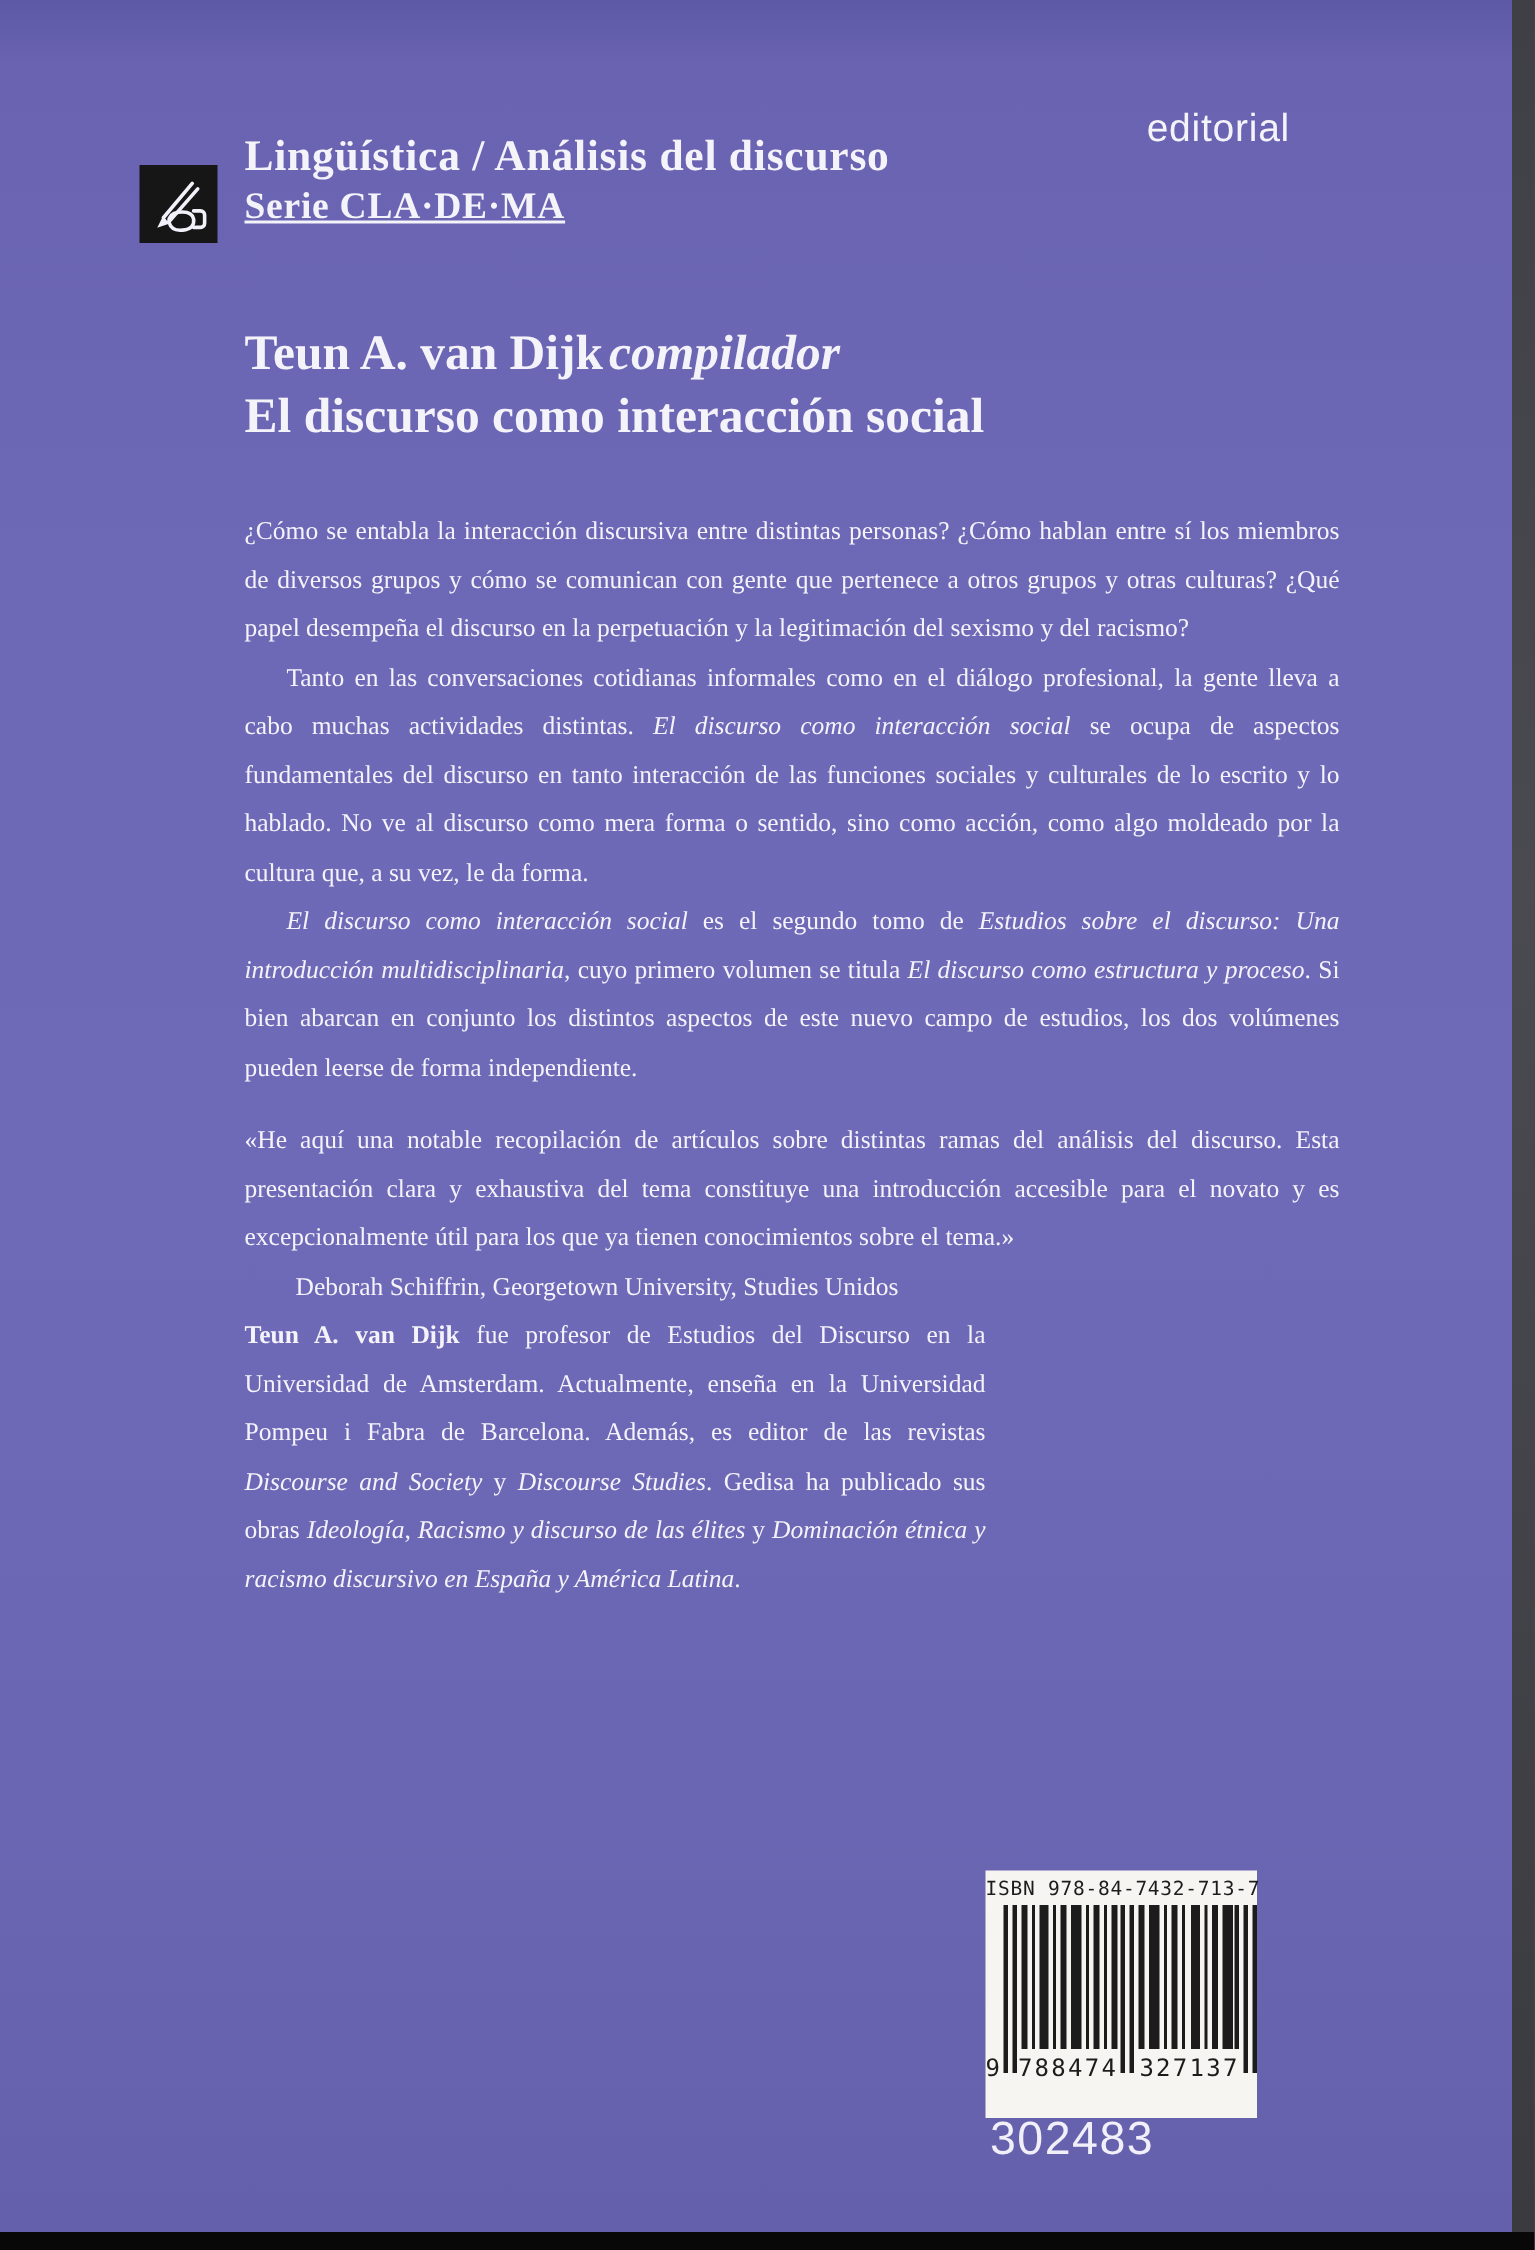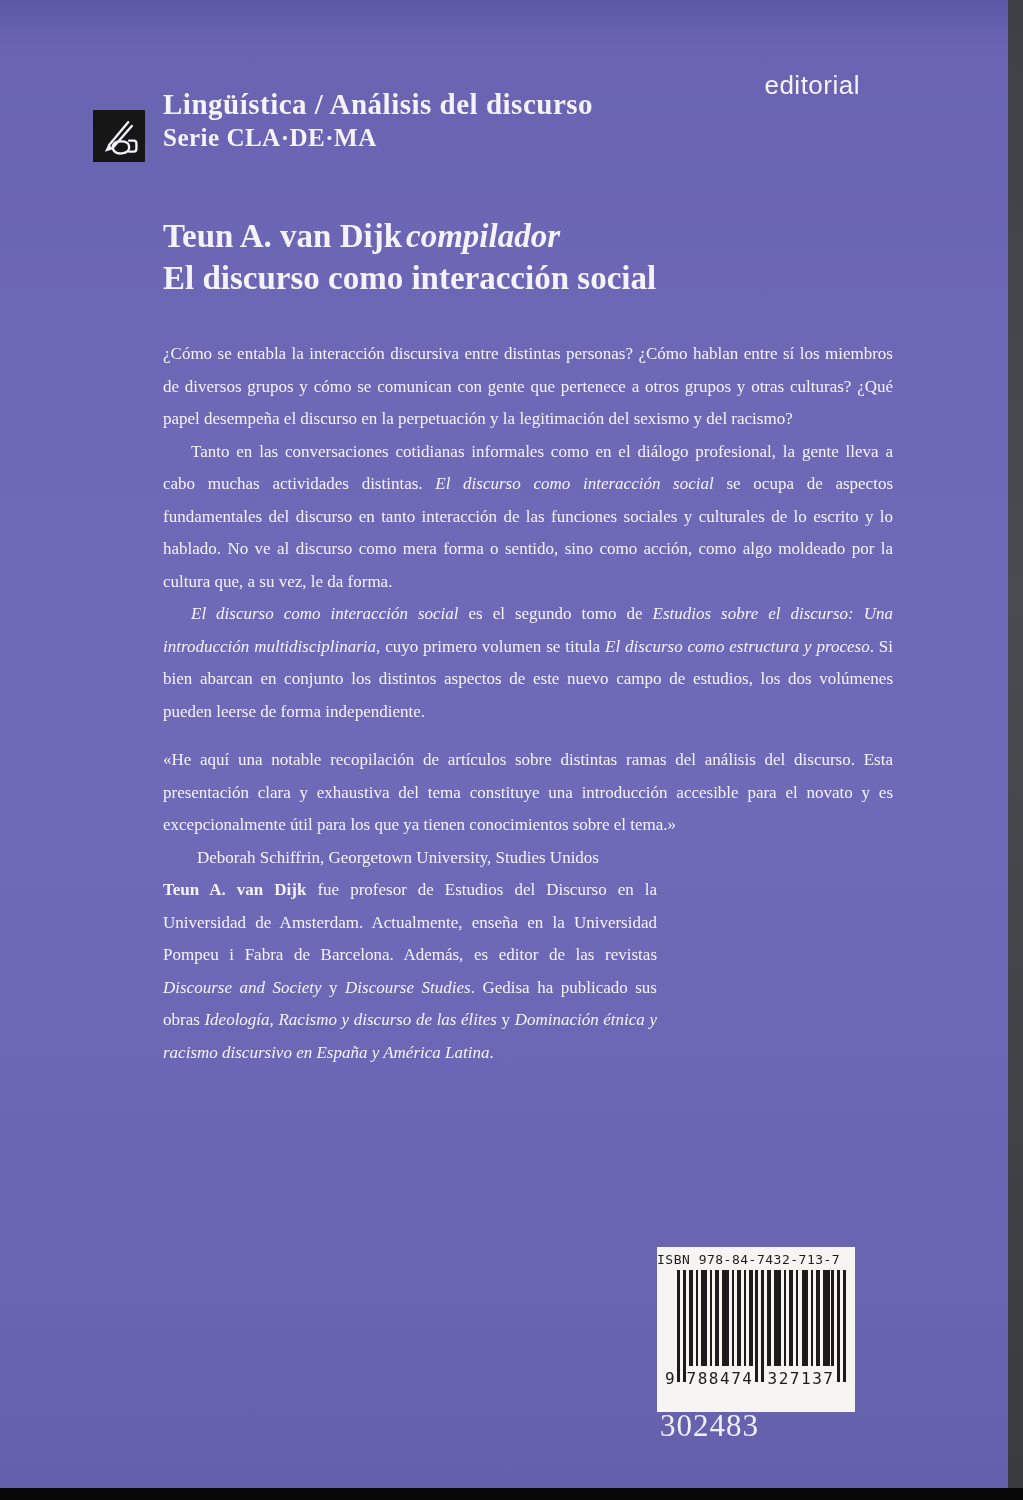--- a/index.html
+++ b/index.html
@@ -10,21 +10,21 @@
   .cover{position:absolute;left:0;top:0;width:1008px;height:1488px;color:#f5f3fa;
     background:linear-gradient(180deg,#5e59a6 0%,#6а63b2 2%,#6e69b7 25%,#6f6ab8 55%,#6a65b1 85%,#6560ab 100%);
     background-color:#6c67b4;}
   .cover{background:linear-gradient(180deg,#5e59a6 0%,#6963b2 3%,#6e69b7 28%,#6f6ab8 55%,#6a65b1 85%,#6560ab 100%);}
 
   
   .series-logo{position:absolute;left:93px;top:110px;width:52px;height:52px;background:#161616;
     display:flex;align-items:center;justify-content:center;}
   .hdr-text{position:absolute;left:163px;top:88px;width:600px;}
   .hdr-category{font-size:29px;font-weight:bold;letter-spacing:0.5px;}
-  .hdr-series{font-size:25px;font-weight:bold;margin-top:3px;letter-spacing:0.5px;}
+  .hdr-series{font-size:25px;font-weight:bold;margin-top:3px;letter-spacing:0.5px;text-decoration:underline;}
 
   
   .publisher{position:absolute;left:688px;top:86px;width:174px;text-align:left;}
   .pub-name{font-size:78px;line-height:80px;letter-spacing:-3px;font-weight:normal;}
   .pub-tagline{font-family:"Liberation Sans",sans-serif;font-size:26px;text-align:right;
     margin-top:-16px;padding-right:2px;letter-spacing:0.5px;}
 
   
   .titleblock{position:absolute;left:163px;top:218px;width:760px;}
   .title-author{font-size:33px;font-weight:bold;}
@@ -36,27 +36,27 @@
   .bodytext p{margin:0;text-align:justify;}
   .indent{text-indent:28px;}
   .i{font-style:italic;}
   .b{font-weight:bold;}
   .quote-p{margin-top:16px !important;}
   .attribution{text-align:left !important;text-indent:34px;}
   .bio{text-align:justify;}
   .bc-spacer{float:right;width:236px;height:176px;margin-top:120px;}
 
   
-  .barcode-box{position:absolute;left:657px;top:1247px;width:198px;height:165px;background:#f6f5f1;
-    box-sizing:border-box;padding-top:5px;}
+  .barcode-box{position:absolute;left:657px;top:1247px;width:181px;height:165px;background:#f6f5f1;
+    box-sizing:border-box;padding-top:5px;text-align:center;}
   .isbn-label{font-family:"DejaVu Sans Mono",monospace;font-size:13px;letter-spacing:0.5px;
     color:#1c1c1c;white-space:nowrap;}
   .bars-svg{display:block;margin:3px auto 0 auto;}
   .bars-svg text{font-family:"DejaVu Sans Mono",monospace;font-size:16px;letter-spacing:1.5px;fill:#1c1c1c;}
-  .code-below{position:absolute;left:660px;top:1408px;font-family:Liberation Serif, serif;
+  .code-below{position:absolute;left:660px;top:1408px;font-family:Liberation Sans, sans-serif;
     font-size:31px;color:#f1eff9;letter-spacing:1px;}
 
   .bottom-strip{position:absolute;left:0;top:1488px;width:1023px;height:12px;background:#080808;}
 </style>
 </head>
 <body>
 
 <div class="scan">
   <div class="cover">
 

